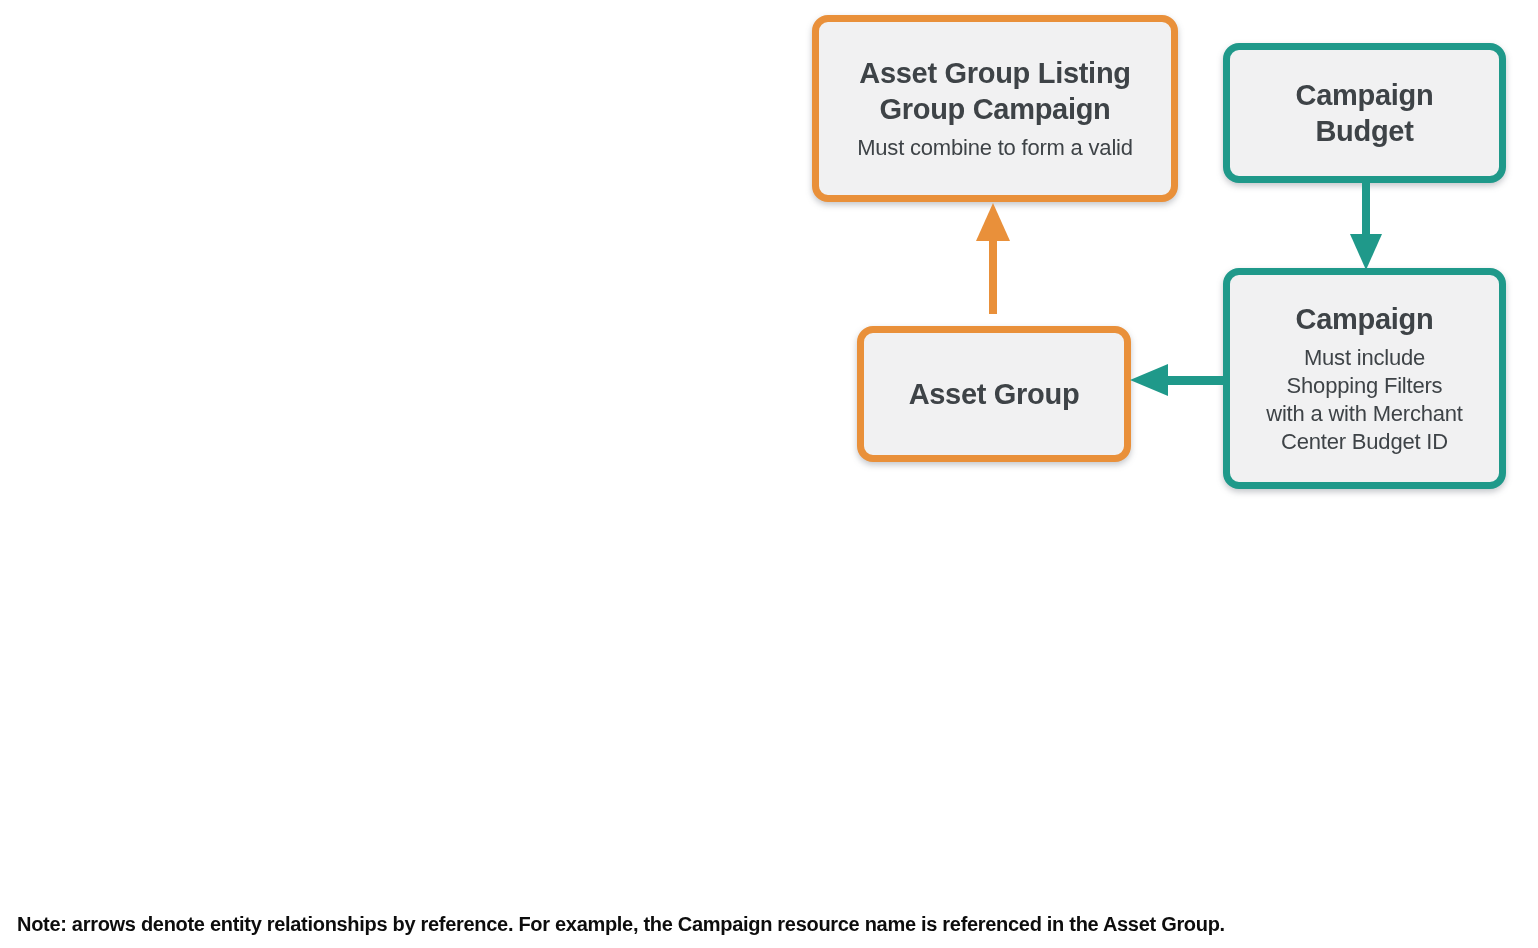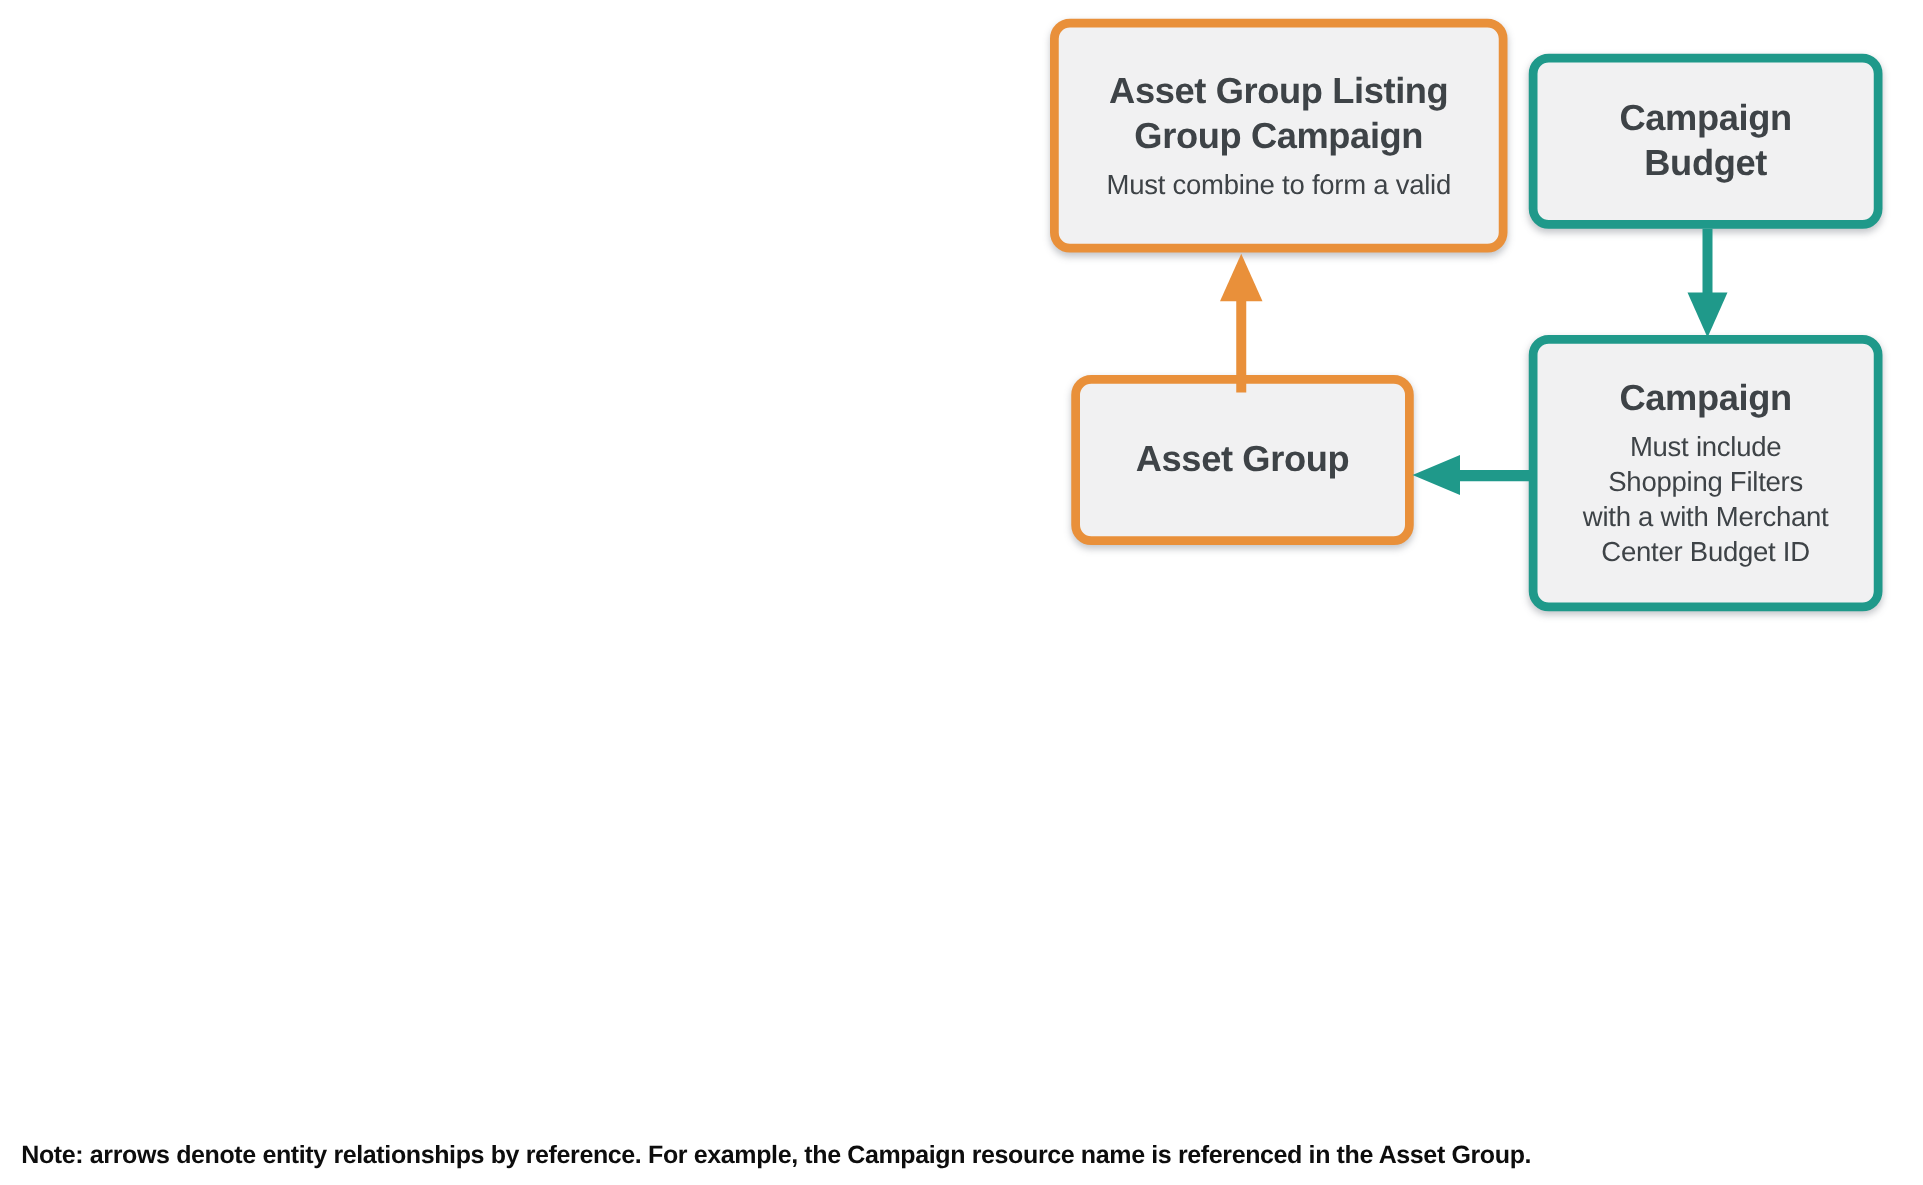--- a/index.html
+++ b/index.html
@@ -42,23 +42,23 @@
     letter-spacing: -0.3px;
   }
   .node-subtitle {
     font-size: 22px;
     line-height: 28px;
     margin-top: 7px;
     letter-spacing: -0.2px;
   }
 
   
-  #node-filters   { left: 840px;  top: 15px;  width: 366px; height: 187px; }
+  #node-filters   { left: 812px;  top: 15px;  width: 366px; height: 187px; }
   #node-budget    { left: 1223px; top: 43px;  width: 283px; height: 140px; }
-  #node-asset     { left: 857px;  top: 300px; width: 274px; height: 136px; }
+  #node-asset     { left: 857px;  top: 326px; width: 274px; height: 136px; }
   #node-campaign  { left: 1223px; top: 268px; width: 283px; height: 221px; }
 
   
   .arrow-shaft {
     position: absolute;
   }
   .shaft-orange { background: var(--orange, #E9903A); }
   .shaft-teal   { background: var(--teal,   #1F998A); }
 
   .arrow-head {

